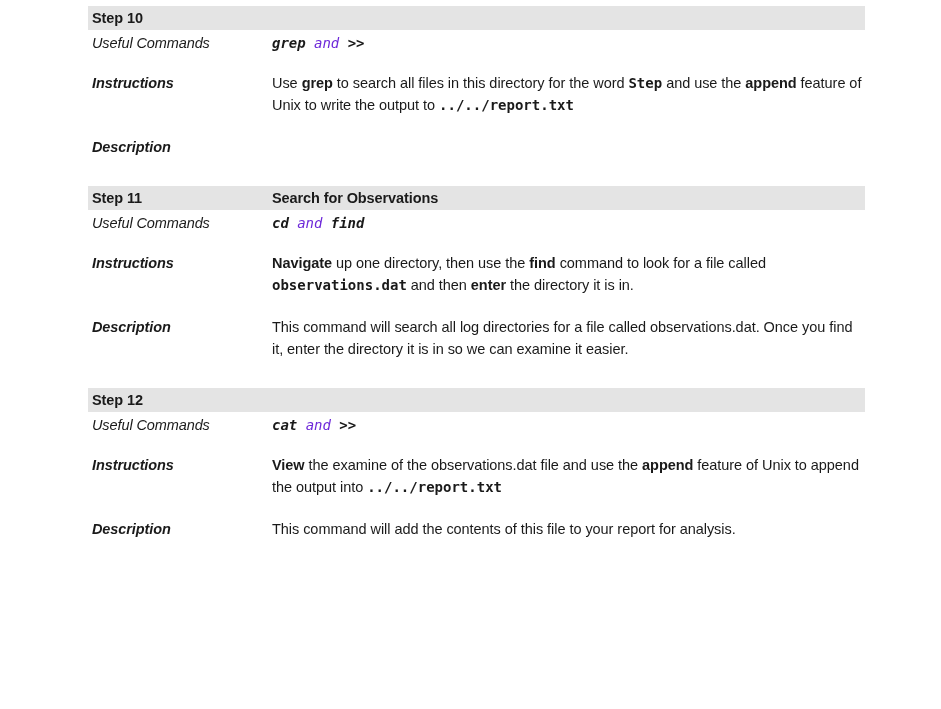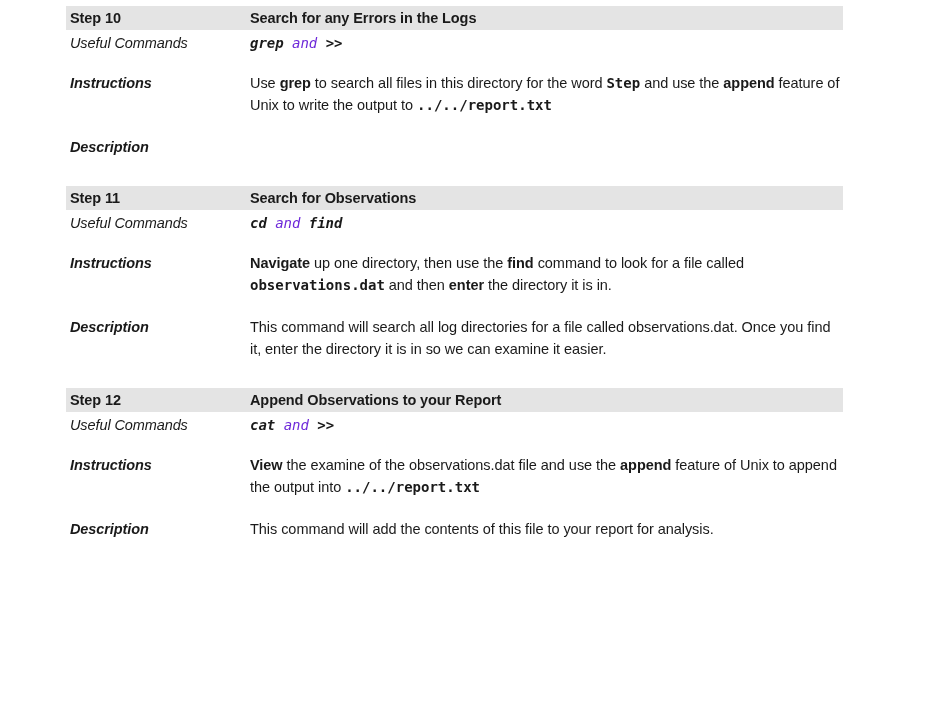--- a/index.html
+++ b/index.html
@@ -18,21 +18,21 @@
     position: relative;
     width: 941px;
     height: 709px;
     box-sizing: border-box;
     padding: 6px 0 0 0;
   }
 
   
   .step-block {
     width: 777px;
-    margin-left: 66px;
+    margin-left: 88px;
   }
   .step-block + .step-block {
     margin-top: 28px;
   }
 
   
   .step-header {
     display: flex;
     background: #e4e4e4;
     height: 24px;
@@ -99,21 +99,20 @@
   }
 </style>
 </head>
 <body>
 
 <div class="page">
 
   <div class="step-block">
     <div class="step-header">
       <div class="col-label">Step 10</div>
-      <div class="col-body">Search for any Errors in the Logs</div>
     </div>
 
     <div class="row row-commands">
       <div class="col-label label-regular">Useful Commands</div>
       <div class="col-body cmd-line">
         <span class="mono-bold">grep</span><span class="mono-plain"> and </span><span class="mono-bold">&gt;&gt;</span>
       </div>
     </div>
 
     <div class="row row-instructions">
@@ -146,21 +145,20 @@
 
     <div class="row row-description">
       <div class="col-label label-bold">Description</div>
       <div class="col-body">This command will search all log directories for a file called observations.dat.  Once you find it, enter the directory it is in so we can examine it easier.</div>
     </div>
   </div>
 
   <div class="step-block">
     <div class="step-header">
       <div class="col-label">Step 12</div>
-      <div class="col-body">Append Observations to your Report</div>
     </div>
 
     <div class="row row-commands">
       <div class="col-label label-regular">Useful Commands</div>
       <div class="col-body cmd-line">
         <span class="mono-bold">cat</span><span class="mono-plain"> and </span><span class="mono-bold">&gt;&gt;</span>
       </div>
     </div>
 
     <div class="row row-instructions">

